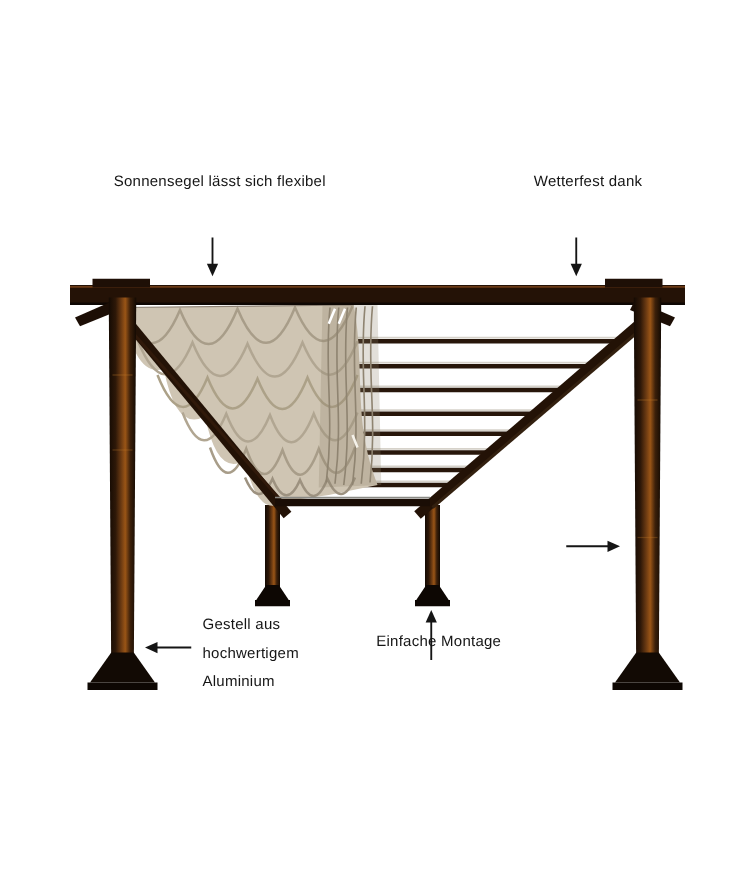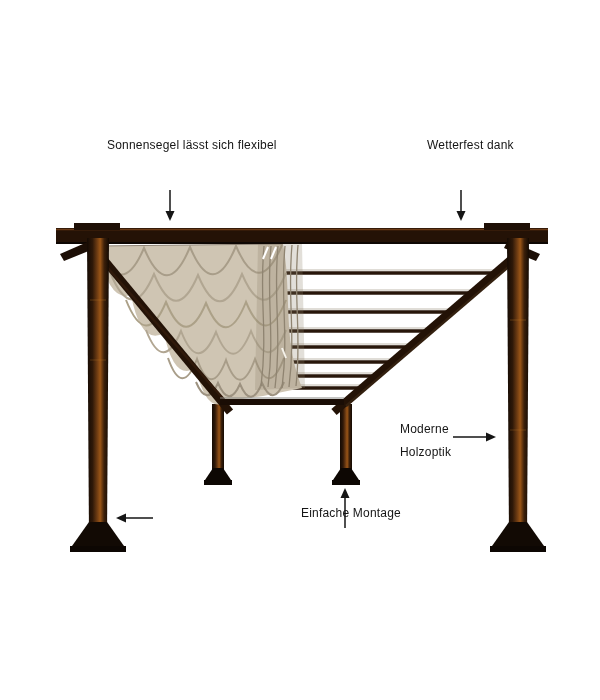--- a/index.html
+++ b/index.html
@@ -141,31 +141,32 @@
         <line x1="153" y1="518" x2="125" y2="518"></line>
         <polygon points="116,518 126,513.5 126,522.5" stroke="none"></polygon>
       </g>
       <g>
         <line x1="345" y1="528" x2="345" y2="497"></line>
         <polygon points="345,488 340.5,498 349.5,498" stroke="none"></polygon>
       </g>
     </g>
   </svg>
 
-  <div class="annotation" style="left:107px;top:134px;text-align:right;">
+  <div class="annotation" style="left:91px;top:134px;text-align:right;">
     <span>Sonnensegel lässt sich flexibel</span>
   </div>
 
   <div class="annotation" style="left:411px;top:134px;margin-left:16px;">
     <span>Wetterfest dank</span>
   </div>
 
-  <div class="annotation" style="left:400px;top:418px;">
-    <span>Moderne</span>
-    <span>Holzoptik</span>
+
+  <div class="annotation" style="left:162px;top:488px;">
+    <span>Gestell aus</span>
+    <span>hochwertigem</span>
+    <span>Aluminium</span>
   </div>
-
 
   <div class="annotation" style="left:301px;top:502px;">
     <span>Einfache Montage</span>
   </div>
 
 </div>
 
 </body></html>

